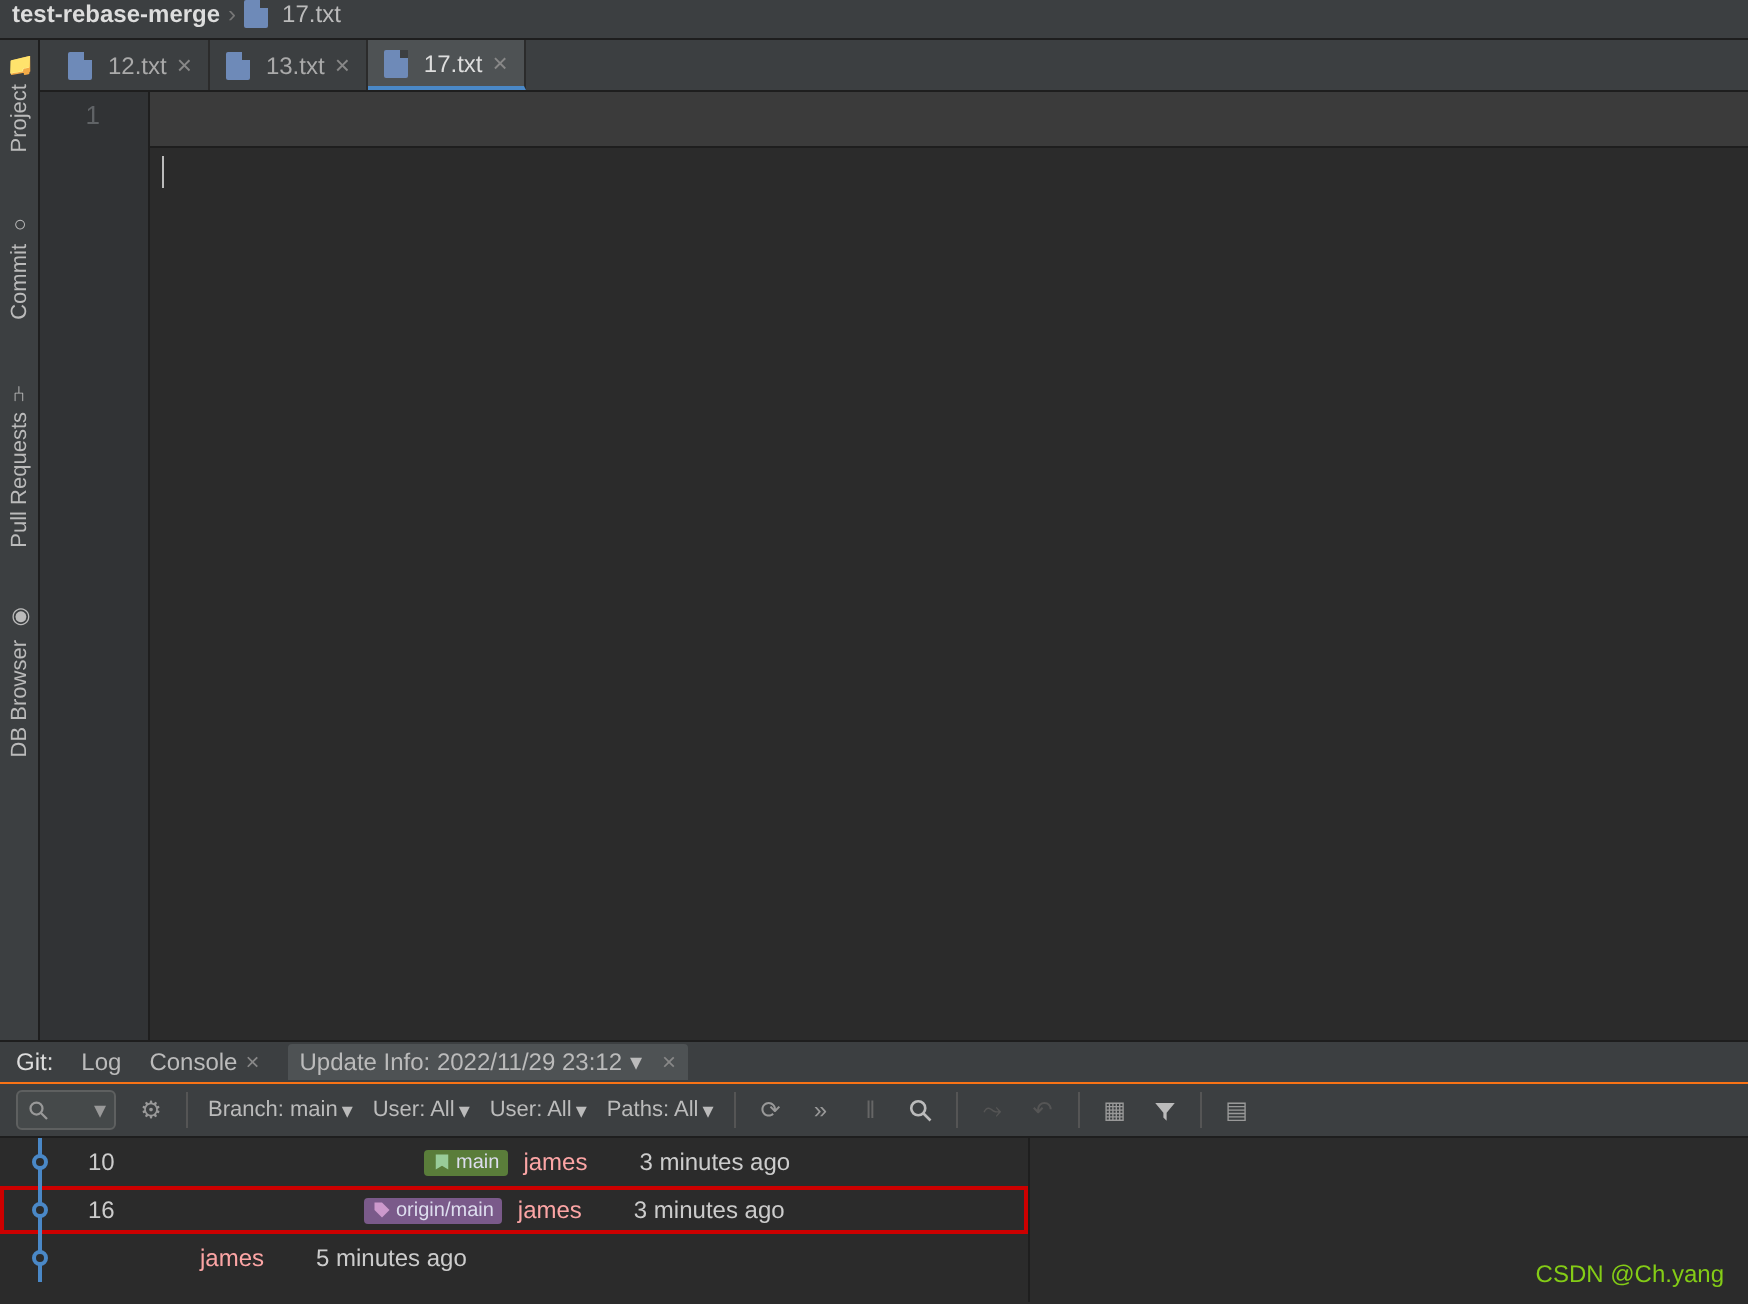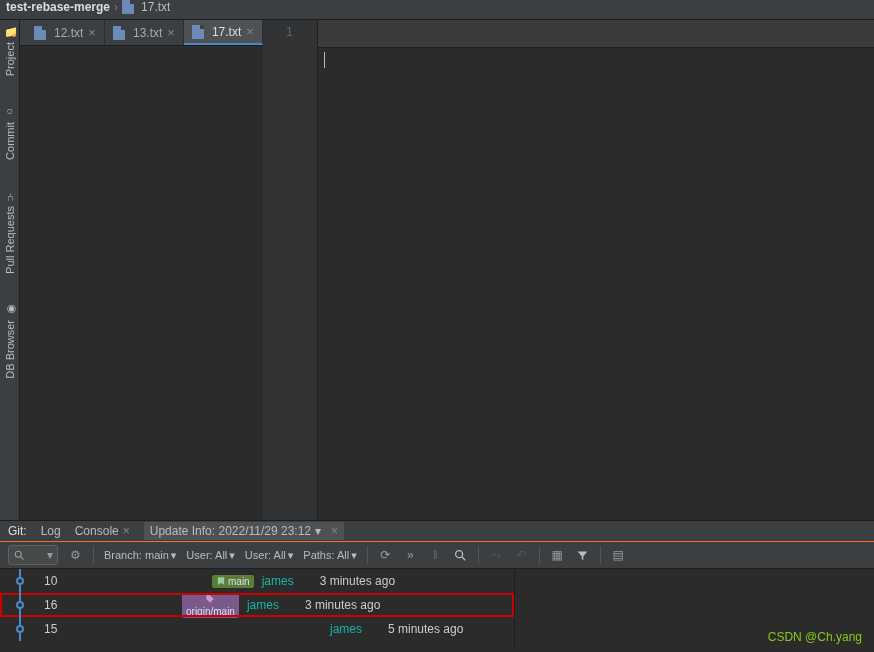--- a/index.html
+++ b/index.html
@@ -45,21 +45,21 @@
       transform: rotate(180deg);
       font-size: 11px;
       color: #bbbbbb;
       cursor: pointer;
       display: flex;
       align-items: center;
       gap: 4px;
     }
     .side-ico { width: 12px; height: 12px; display: inline-block; }
 
-    .editor-col { flex: 1; display: flex; flex-direction: row; background: #2b2b2b; }
+    .editor-col { flex: 1; display: flex; flex-direction: column; background: #2b2b2b; }
 
     .tabs {
       height: 26px;
       background: #3c3f41;
       display: flex;
       align-items: stretch;
       border-bottom: 1px solid #1e1e1e;
       padding-left: 6px;
     }
     .tab {
@@ -136,23 +136,23 @@
       height: 24px; display: flex; align-items: center;
       padding: 0 8px; gap: 8px; position: relative;
     }
     .crow.highlight { outline: 2px solid #cc0000; outline-offset: -2px; }
     .graph-dot { width: 8px; height: 8px; border: 2px solid #4a88c7; border-radius: 50%; background: #2b2b2b; margin-left: 8px; position: relative; z-index: 2; }
     .graph-line { position: absolute; left: 19px; top: 0; bottom: 0; width: 2px; background: #4a88c7; z-index: 1; }
     .c-msg { width: 210px; margin-left: 12px; color: #ccc; }
     .c-msg.sel { width: 160px; }
     .tag-lbl { display: inline-flex; align-items: center; font-size: 10px; padding: 1px 4px; border-radius: 2px; gap: 2px; }
     .tag-main { background: #5a7d3a; color: #dde; }
-    .tag-origin { background: #7a5a8a; color: #dde; flex-direction: column; }
+    .tag-origin { background: #7a5a8a; color: #dde; }
     .tag-ico { width: 10px; height: 10px; }
-    .c-author { width: 50px; color: #14b8a6; }
+    .c-author { width: 50px; color: #fca5a5; }
     .c-time { color: #ccc; }
     .commit-detail { width: 360px; border-left: 1px solid #1e1e1e; }
 
     .watermark {
       position: absolute;
       bottom: 8px; right: 12px;
       color: #84cc16; font-size: 12px;
     }
   </style>
 </head>
@@ -295,21 +295,20 @@
               <path d="M2 2h6l6 6-6 6-6-6z" fill="#c9c"></path>
             </svg>
           <span>origin/main</span>
         </span>
         <span class="c-author">james</span>
         <span class="c-time">3 minutes ago</span>
       </div>
       <div class="crow">
         <div class="graph-line"></div>
         <div class="graph-dot"></div>
-        <span class="c-msg">15</span>
         <span style="width:60px"></span>
         <span class="c-author">james</span>
         <span class="c-time">5 minutes ago</span>
       </div>
     </div>
     <div class="commit-detail"></div>
   </div>
 </div>
 
 <div class="watermark">CSDN @Ch.yang</div>

